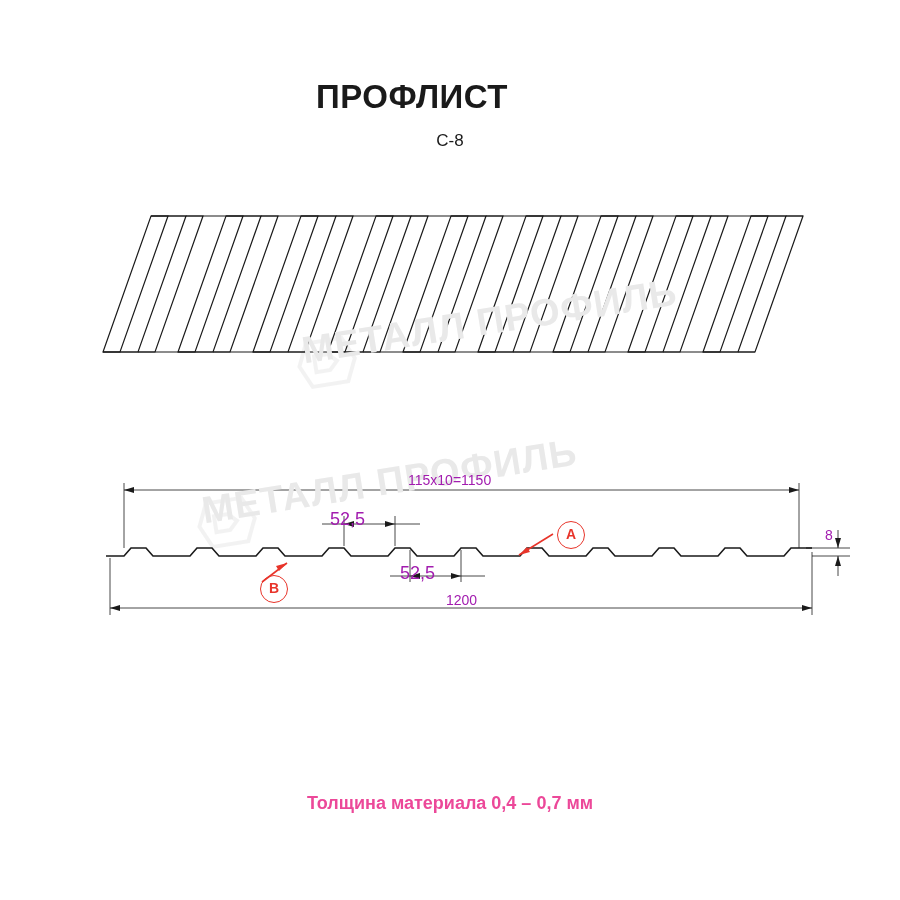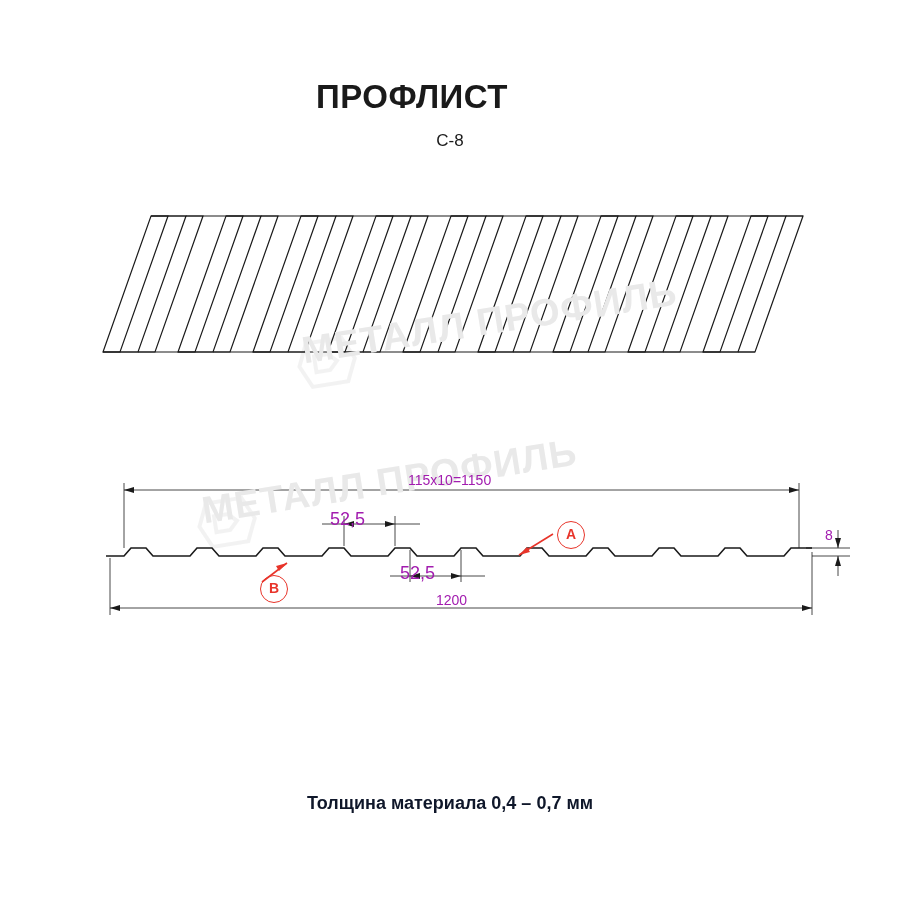--- a/index.html
+++ b/index.html
@@ -42,33 +42,33 @@
     color: #1a1a1a;
   }
   .footnote {
     position: absolute;
     left: 0;
     top: 793px;
     width: 900px;
     text-align: center;
     font-size: 18px;
     font-weight: bold;
-    color: #0f172a;
+    color: #ec4899;
   }
   .dimlabel {
     position: absolute;
     font-size: 14px;
     color: #a21caf;
     white-space: nowrap;
   }
   .dimlabel.small { font-size: 18px; }
   #d-top      { left: 408px; top: 472px; }
   #d-525a     { left: 330px; top: 509px; }
   #d-525b     { left: 400px; top: 563px; }
-  #d-bottom   { left: 436px; top: 592px; }
+  #d-bottom   { left: 446px; top: 592px; }
   #d-height   { left: 825px; top: 527px; }
   .callout {
     position: absolute;
     width: 26px;
     height: 26px;
     border: 1.4px solid #e8342a;
     border-radius: 50%;
     color: #e8342a;
     font-size: 14px;
     font-weight: bold;

